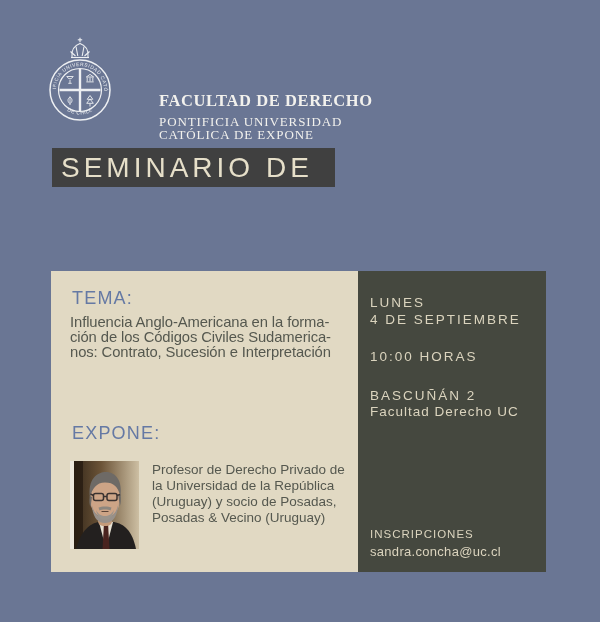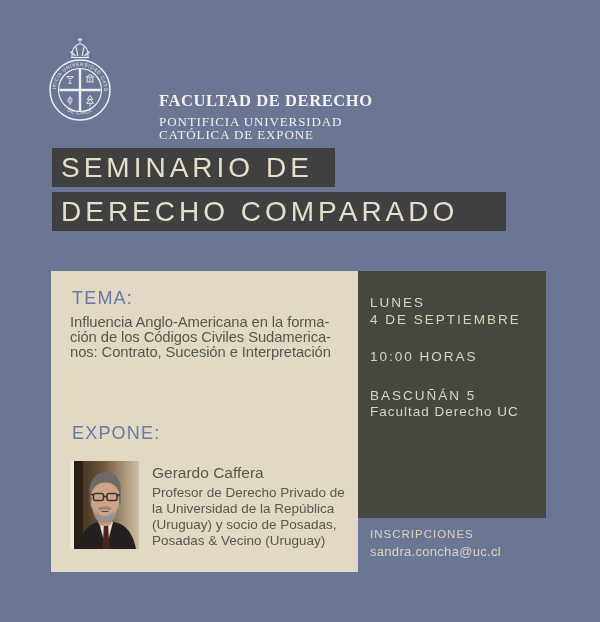--- a/index.html
+++ b/index.html
@@ -28,21 +28,21 @@
   }
   .title-bar.bar1{top:148px;width:274px;}
   .title-bar.bar2{top:192px;width:445px;}
 
   
   .panel-left{
     position:absolute;left:51px;top:271px;width:307px;height:301px;
     background:#E1D9C3;
   }
   .panel-right{
-    position:absolute;left:358px;top:271px;width:188px;height:247px;
+    position:absolute;left:358px;top:271px;width:188px;height:301px;
     background:#45483F;color:#DBD4BE;
   }
 
   
   .section-label{
     position:absolute;left:21px;margin:0;
     color:#6579A4;font-size:18px;font-weight:400;letter-spacing:1.2px;text-align:center;
   }
   .tema-label{top:17px;}
   .expone-label{top:152px;}
@@ -122,21 +122,20 @@
       </svg>
       <div class="brand-text">
         <p class="brand-faculty">FACULTAD DE DERECHO</p>
         <p class="brand-sub">PONTIFICIA UNIVERSIDAD</p>
         <p class="brand-sub">CATÓLICA DE EXPONE</p>
       </div>
     </div>
   </header>
 
   <div class="title-bar bar1">SEMINARIO DE</div>
-  <div class="title-bar bar2">DERECHO COMPARADO</div>
 
   <section class="panel-left">
     <h2 class="section-label tema-label">TEMA:</h2>
     <div class="tema-text">
       <div>Influencia Anglo-Americana en la forma-</div>
       <div>ción de los Códigos Civiles Sudamerica-</div>
       <div>nos: Contrato, Sucesión e Interpretación</div>
     </div>
 
     <h2 class="section-label expone-label">EXPONE:</h2>
@@ -175,41 +174,40 @@
         </g>
 
         <path d="M21.5 42 C22.5 57 28 62 35 62 C42 62 47.5 57 48.5 42 C46.5 53 41.5 56.5 35 56.5 C28.5 56.5 23.5 53 21.5 42 Z" fill="#97908a"></path>
         <path d="M26 49 C27.5 56 31 59 35 59 C39 59 42.5 56 44 49 C41.5 53.5 38.5 55 35 55 C31.5 55 28.5 53.5 26 49 Z" fill="#9a938b"></path>
 
         <path d="M28.5 46.5 C31.5 45 38.5 45 41.5 46.5 L40.5 49.5 C37.8 48.2 32.2 48.2 29.5 49.5 Z" fill="#8d867e"></path>
 
         <path d="M31.5 50.5 h7" stroke="#5a4438" stroke-width="1" fill="none"></path>
       </svg>
       <div class="speaker-info">
-        <div class="speaker-name">Gerardo Caffera</div>
         <div class="speaker-bio">
           <div>Profesor de Derecho Privado de</div>
           <div>la Universidad de la República</div>
           <div>(Uruguay) y socio de Posadas,</div>
           <div>Posadas &amp; Vecino (Uruguay)</div>
         </div>
       </div>
     </div>
   </section>
 
   <section class="panel-right">
     <div class="info-group g-date">
       <div class="caps-line">LUNES</div>
       <div class="caps-line">4 DE SEPTIEMBRE</div>
     </div>
     <div class="info-group g-time">
       <div class="caps-line">10:00 HORAS</div>
     </div>
     <div class="info-group g-place">
-      <div class="caps-line">BASCUÑÁN 5</div>
+      <div class="caps-line">BASCUÑÁN 2</div>
       <div class="mixed-line">Facultad Derecho UC</div>
     </div>
     <div class="info-group g-inscriptions">
       <div class="inscriptions-label">INSCRIPCIONES</div>
       <a href="#" class="inscriptions-email">sandra.concha@uc.cl</a>
     </div>
   </section>
 
 </div>
 

